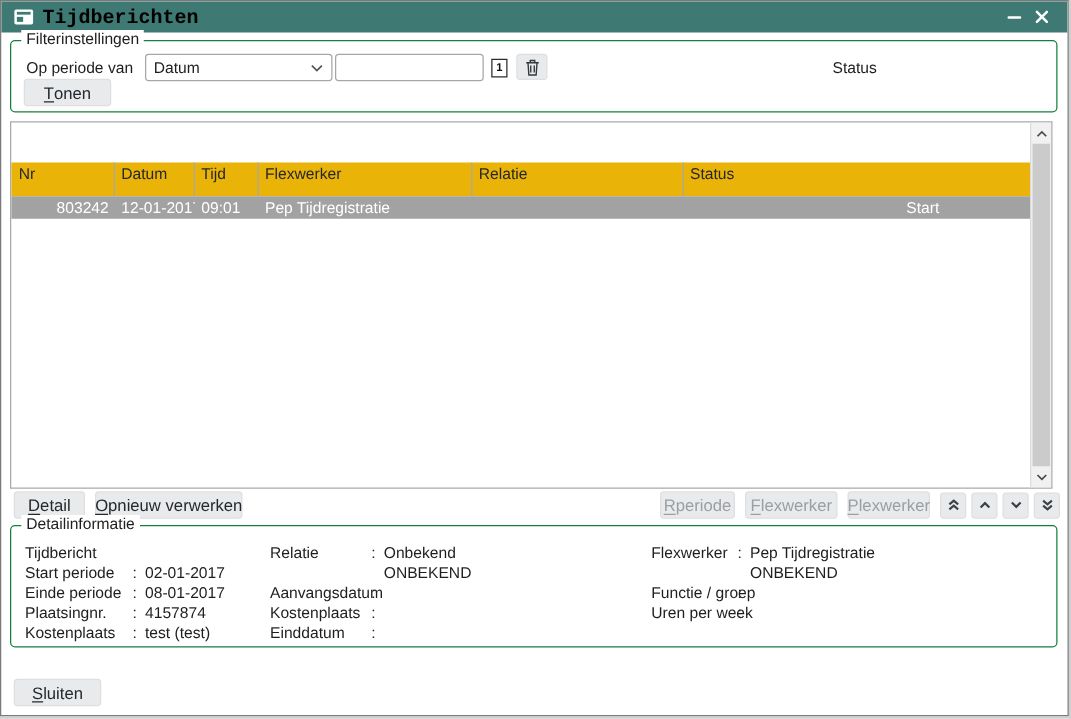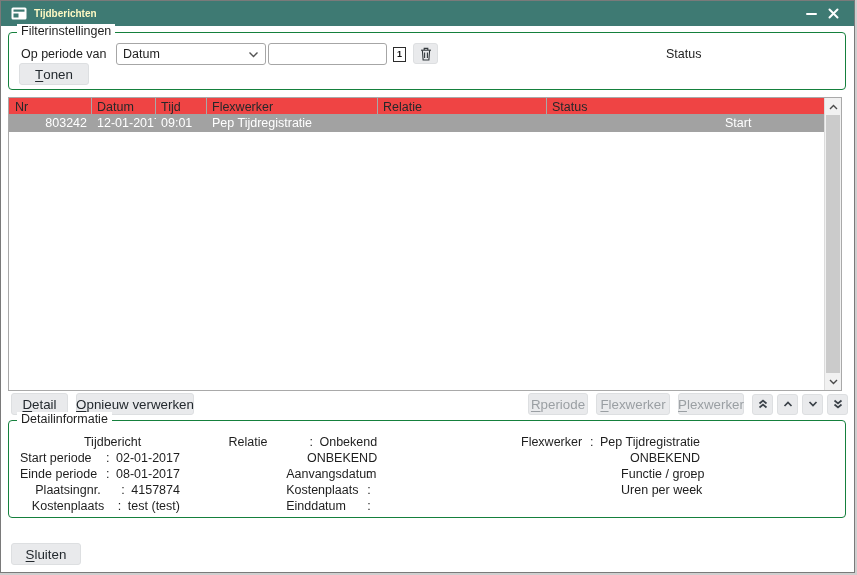--- a/index.html
+++ b/index.html
@@ -4,21 +4,21 @@
 <style>
   * { box-sizing: border-box; margin: 0; padding: 0; }
   html,body { background:#cfcfcf; }
   body { font-family: "Liberation Sans", sans-serif; font-size: 12.5px; color:#1e1e1e; }
 
   .window { position:relative; width:855px; height:573px; border:1px solid #7a7a7a; background:#ffffff; overflow:hidden; }
 
   
   .titlebar { height:25px; background:#3E7A73; display:flex; align-items:center; padding:0 10px; }
   .titlebar .app-icon { margin-right:7px; display:flex; align-items:center; }
-  .titlebar .title { color:#fef9c3; font-weight:bold; font-size:10px; flex:1; }
+  .titlebar .title { color:#000000; font-weight:bold; font-size:16px; flex:1;font-family:Liberation Mono, monospace; }
   .tb-btn { width:22px; height:20px; display:flex; align-items:center; justify-content:center; cursor:default; }
 
   
   .group { position:absolute; border:1px solid #15803d; border-radius:4px; background:#fff; }
   .legend { position:absolute; top:-9px; left:8px; background:#fff; padding:0 4px; color:#1e1e1e; white-space:nowrap; }
 
   
   .btn { position:absolute; background:#e9eaec; border:1px solid #dddfe1; border-radius:3px; height:22px;
          display:flex; align-items:center; justify-content:center; color:#23292e; white-space:nowrap; }
   .btn.disabled { color:#9a9fa3; }
@@ -30,21 +30,21 @@
   .textbox { position:absolute; height:22px; background:#fff; border:1px solid #a6a6a6; border-radius:3px; padding:0 5px; font:inherit; color:#1e1e1e; }
   .iconbtn { position:absolute; display:flex; align-items:center; justify-content:center; }
   .trash-btn { background:#e9eaec; border:1px solid #dddfe1; border-radius:3px; }
   .cal-face { width:13px; height:15px; border:1px solid #2c2c2c; background:#fff; display:flex; align-items:center; justify-content:center;
               font-size:9px; font-weight:bold; color:#111; }
 
   .lbl { position:absolute; white-space:nowrap; }
 
   
   .table { position:absolute; left:7px; top:96px; width:834px; height:294px; border:1px solid #a9a9a9; background:#fff; overflow:hidden; }
-  .thead { display:flex; height:16px; background:#ef4444; width:815px; }
+  .thead { display:flex; height:27px; background:#eab308; width:815px;margin-top:32px; }
   .th { border-right:1px solid #a8a8a8; padding:2px 5px; overflow:hidden; white-space:nowrap; color:#26282a; }
   .trow { display:flex; height:18px; background:#a2a2a2; color:#ffffff; width:815px; }
   .td { padding:2px 5px; overflow:hidden; white-space:nowrap; }
   .c0 { width:83px; } .c1 { width:64px; } .c2 { width:51px; } .c3 { width:171px; }
   .c4 { width:169px; } .c5 { width:173px; } .c6 { width:104px; border-right:none; }
   .td.c0 { text-align:right; }
 
   
   .vscroll { position:absolute; top:0; right:0; bottom:0; width:17px; background:#f1f1f1; border-left:1px solid #dcdcdc; }
   .vs-btn { position:absolute; left:0; width:16px; height:17px; display:flex; align-items:center; justify-content:center; }
@@ -53,21 +53,21 @@
 
   
   .right-actions { position:absolute; top:392px; right:6px; height:22px; display:flex; align-items:center; gap:8px; }
   .right-actions .btn { position:static; }
   .nav-group { display:flex; gap:4px; }
   .nav-btn { width:21px; height:21px; background:#e9eaec; border:1px solid #dddfe1; border-radius:3px;
              display:flex; align-items:center; justify-content:center; }
 
   
   .dcol { position:absolute; top:13px; }
-  .drow { display:flex; line-height:16px; white-space:nowrap;justify-content:flex-end; }
+  .drow { display:flex; line-height:16px; white-space:nowrap; }
   .dsep { width:10px; }
   .col1 { left:11px; } .col1 .dlbl { width:86px; }
   .col2 { left:207px; } .col2 .dlbl { width:81px; }
   .col3 { left:512px; } .col3 .dlbl { width:69px; }
 </style>
 </head>
 <body>
 
 <div class="window">
 

